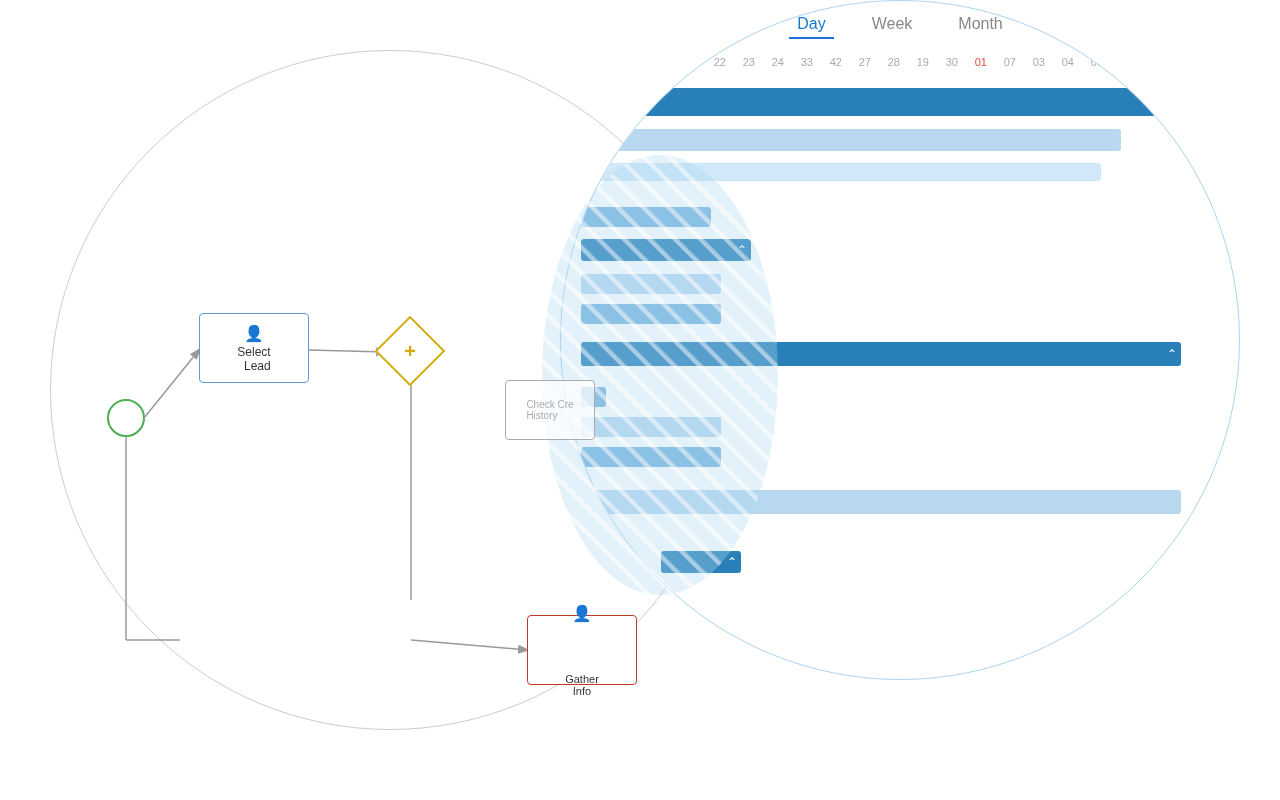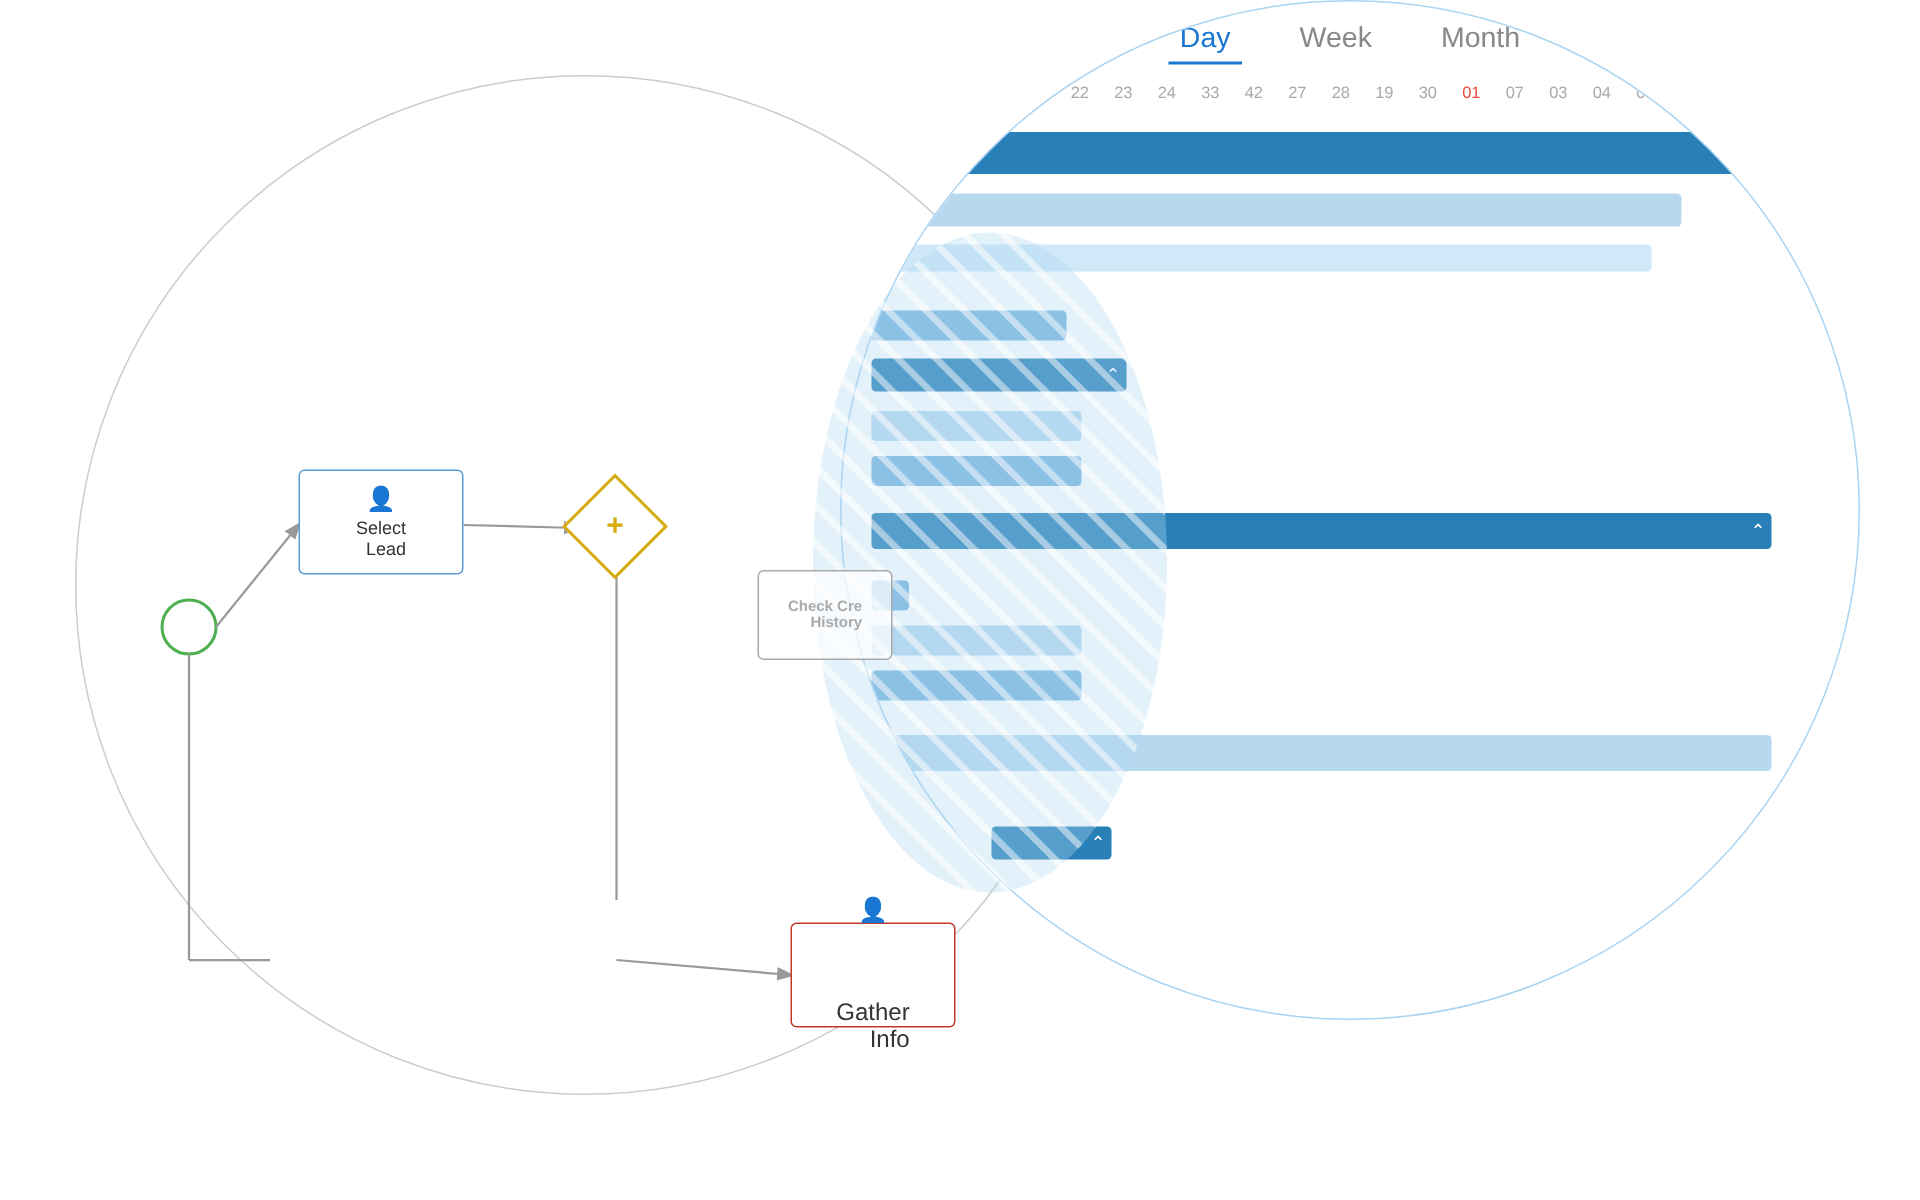--- a/index.html
+++ b/index.html
@@ -142,21 +142,21 @@
       position: absolute;
       top: 10px;
       left: 0;
       right: 0;
       display: flex;
       justify-content: center;
       gap: 30px;
     }
 
     .gantt-tab {
-      font-size: 19px;
+      font-size: 16px;
       color: #888;
       padding: 4px 8px;
       cursor: pointer;
     }
 
     .gantt-tab.active {
       color: #1976d2;
       border-bottom: 2px solid #1976d2;
     }
 
@@ -391,21 +391,21 @@
   <div class="bpmn-task select-lead">
     <span class="task-icon">👤</span>
     <span style="text-align:right;font-size:12px;color:#333;">Select<br>Lead</span>
   </div>
 
   <div class="bpmn-gateway">
     <span class="gateway-plus">+</span>
   </div>
 
   <div class="bpmn-task check-credit">
-    <span style="font-size:10px;color:#aaa;text-align:right;font-weight:bold;">Check Cre<br>History</span>
+    <span style="font-size:10px;color:#aaa;text-align:left;">Check Cre<br>History</span>
   </div>
 
   <div class="bpmn-task gather-info">
     <span class="task-icon" style="color:#c0392b;">👤</span>
-    <span style="text-align:right;font-size:16px;color:#333;margin-top:48px;">Gather<br>Info</span>
+    <span style="text-align:center;font-size:11px;color:#333;margin-top:48px;">Gather<br>Info</span>
   </div>
 
 </div>
 
 </body></html>

